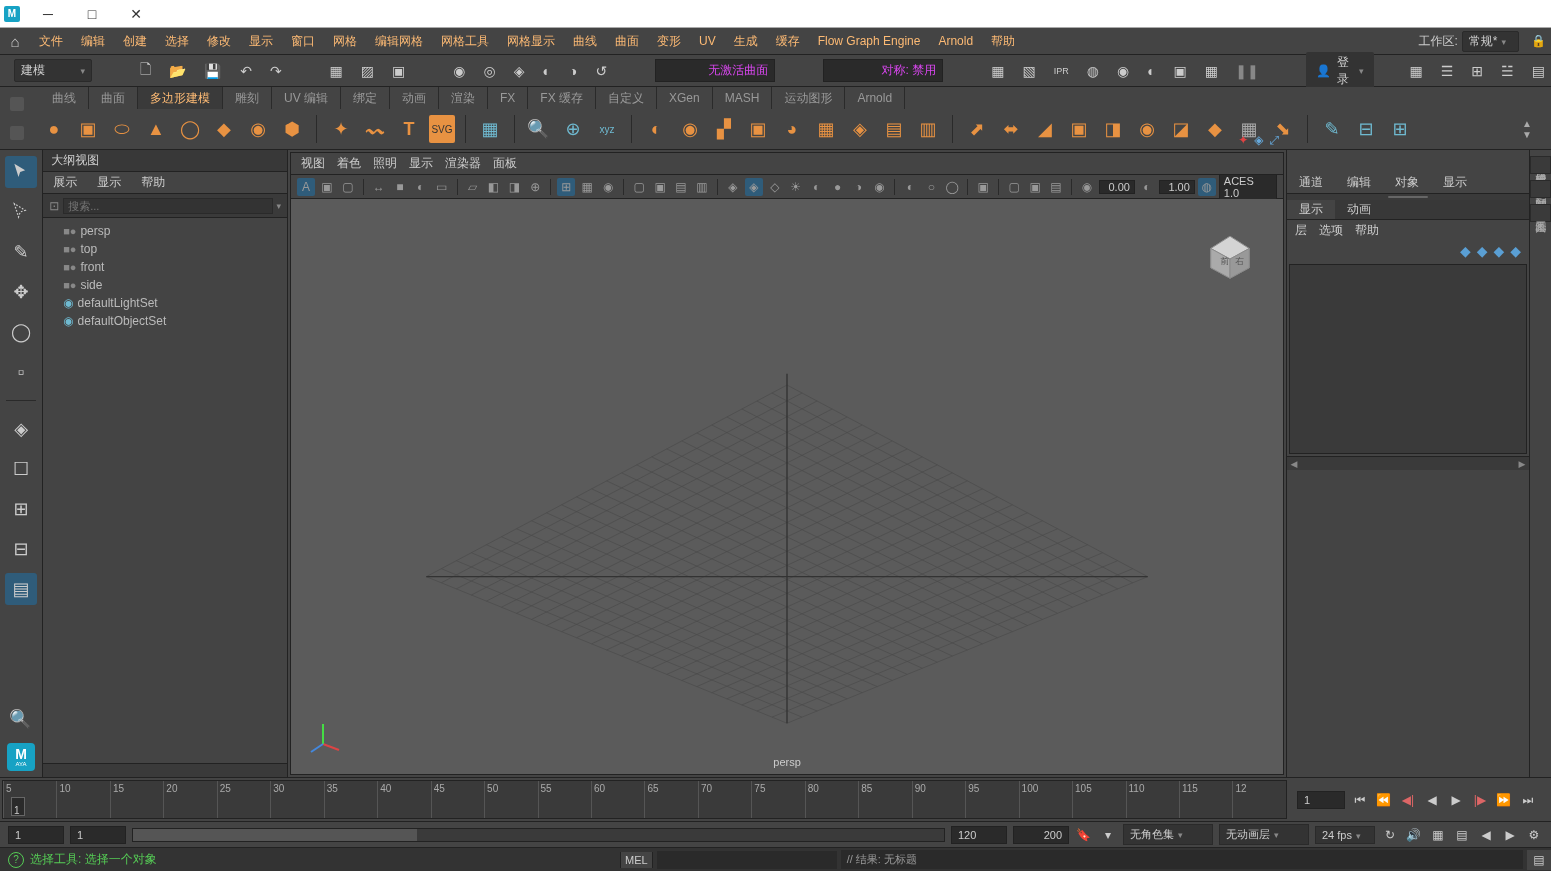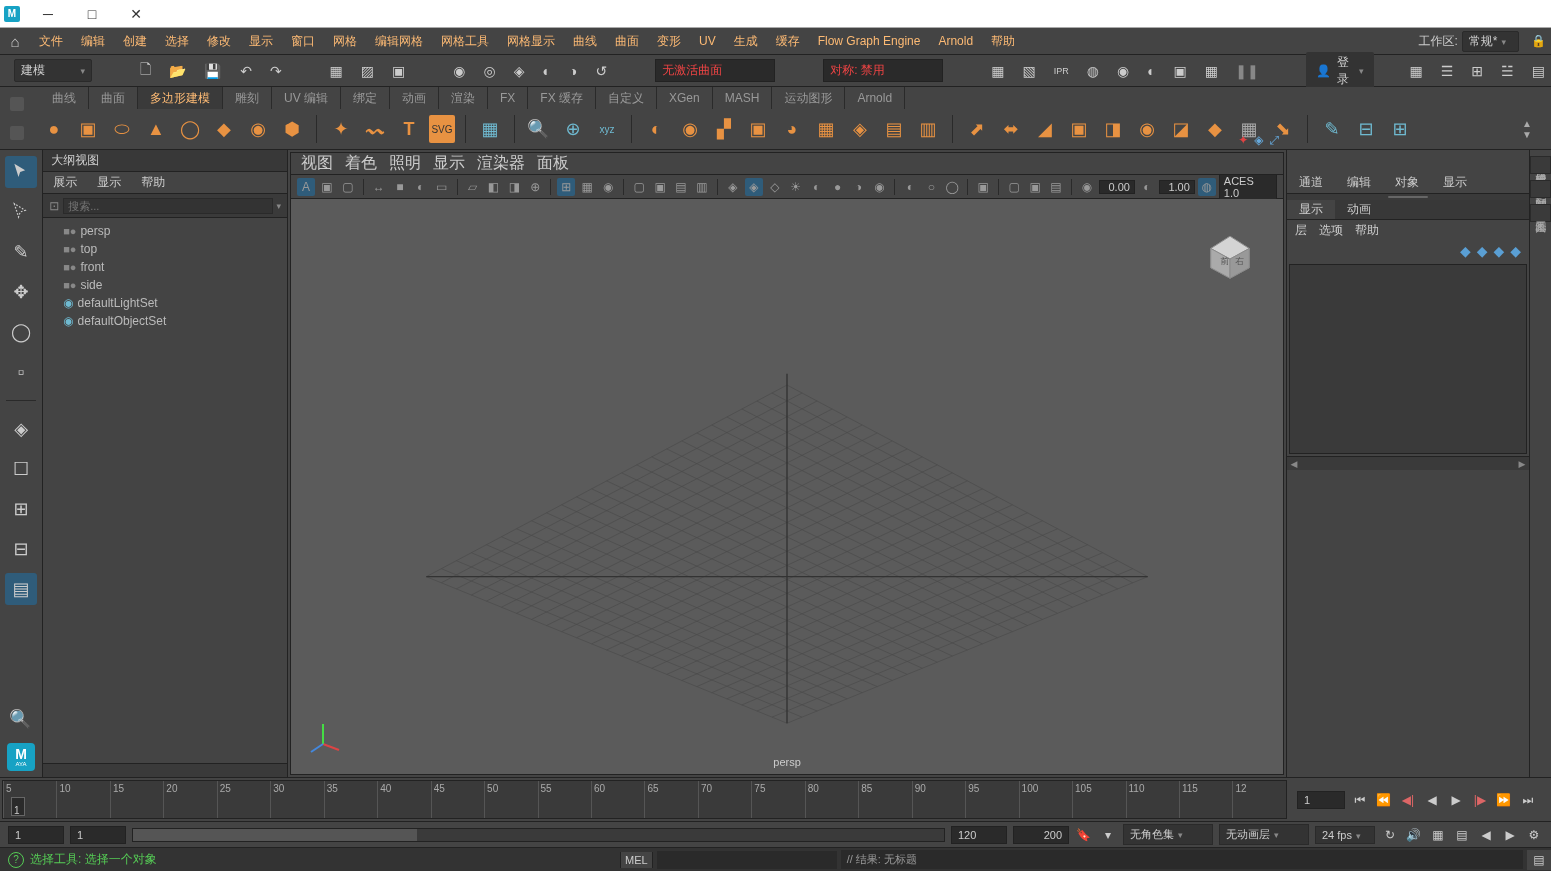--- a/index.html
+++ b/index.html
@@ -15,25 +15,25 @@
 
 .menubar { height: 27px; background: #444; display: flex; align-items: stretch; border-bottom: 1px solid #222; }
 .menubar .home-icon { width: 30px; display: flex; align-items: center; justify-content: center; color: #ccc; font-size: 15px; }
 .menubar .menu-item { padding: 0 9px; display: flex; align-items: center; color: #fdba74; font-size: 12px; cursor: pointer; }
 .menubar .spacer { flex: 1; }
 .menubar .workspace { display: flex; align-items: center; gap: 4px; padding: 0 8px; color: #ccc; font-size: 12px; }
 .menubar .workspace-sel { background: #333; padding: 1px 12px 1px 6px; border: 1px solid #2a2a2a; border-radius: 2px; }
 .menubar .lock-icon { width: 24px; display: flex; align-items: center; justify-content: center; color: #ccc; }
 
 
-.toolbar { height: 32px; background: #444; display: flex; align-items: center; padding: 0 14px; gap: 18px; border-bottom: 1px solid #222; }
+.toolbar { height: 32px; background: #444; display: flex; align-items: center; padding: 0 14px; gap: 18px; border-bottom: 1px solid #222; text-align: right; }
 .toolbar .dropdown-sel { background: #333; border: 1px solid #2a2a2a; padding: 2px 6px; min-width: 78px; border-radius: 2px; display: flex; align-items: center; justify-content: space-between; }
 .toolbar .sep { width: 1px; height: 20px; background: #2a2a2a; margin: 0 6px; }
 .toolbar .tb-btn { width: 22px; height: 22px; display: flex; align-items: center; justify-content: center; color: #ccc; font-size: 14px; }
-.toolbar .field { background: #2a2a2a; border: 1px solid #222; padding: 2px 6px; min-width: 120px; color: #ef4444; }
+.toolbar .field { background: #2a2a2a; border: 1px solid #222; padding: 2px 6px; min-width: 120px; color: #d946ef; }
 .toolbar .login { display: flex; align-items: center; gap: 6px; background: #333; padding: 2px 10px; border-radius: 2px; }
 
 
 .shelf-area { background: #444; border-bottom: 1px solid #222; }
 .shelf-tabs { height: 22px; display: flex; align-items: stretch; padding-left: 40px; }
 .shelf-tab { padding: 0 12px; display: flex; align-items: center; color: #999; font-size: 12px; border-right: 1px solid #2a2a2a; cursor: pointer; }
 .shelf-tab.active { background: #3a3a3a; color: #fdba74; }
 .shelf-icons { height: 40px; display: flex; align-items: center; padding: 0 10px 0 40px; gap: 6px; position: relative; }
 .shelf-toggle { position: absolute; left: 10px; top: -20px; width: 22px; height: 58px; display: flex; flex-direction: column; justify-content: space-around; }
 .shelf-toggle span { width: 14px; height: 14px; background: #555; border-radius: 2px; }
@@ -64,21 +64,21 @@
 .outliner-search input { flex: 1; background: #333; border: 1px solid #2a2a2a; color: #999; padding: 1px 4px; font-size: 11px; }
 .outliner-tree { flex: 1; padding: 4px 0; overflow: auto; }
 .tree-item { height: 18px; display: flex; align-items: center; padding: 0 6px 0 20px; gap: 4px; font-size: 12px; color: #bbb; }
 .tree-item .cam-icon { color: #888; font-size: 11px; }
 .tree-item .set-icon { color: #6fbad1; }
 .outliner-scroll { height: 14px; background: #3a3a3a; border-top: 1px solid #222; }
 
 
 .viewport-wrap { flex: 1; display: flex; flex-direction: column; background: #333; border: 1px solid #222; margin: 2px; }
 .vp-menu { height: 22px; display: flex; align-items: center; padding: 0 10px; gap: 12px; background: #444; border-bottom: 1px solid #222; }
-.vp-menu span { font-size: 16px; }
+.vp-menu span { font-size: 12px; }
 .vp-toolbar { height: 24px; display: flex; align-items: center; padding: 0 6px; gap: 3px; background: #444; border-bottom: 1px solid #222; }
 .vp-tb-btn { width: 18px; height: 18px; display: flex; align-items: center; justify-content: center; font-size: 12px; color: #999; }
 .vp-tb-btn.on { background: #2f5c7a; border-radius: 2px; }
 .vp-sep { width: 1px; height: 16px; background: #2a2a2a; margin: 0 3px; }
 .vp-num { background: #2a2a2a; border: 1px solid #222; padding: 0 4px; min-width: 36px; text-align: right; font-size: 11px; }
 .vp-canvas { flex: 1; background: #5b5b5b; position: relative; overflow: hidden; }
 .vp-canvas svg.grid { position: absolute; inset: 0; width: 100%; height: 100%; }
 .view-cube { position: absolute; top: 18px; right: 18px; width: 70px; height: 70px; }
 .axis-gizmo { position: absolute; bottom: 18px; left: 18px; width: 40px; height: 40px; }
 .persp-label { position: absolute; bottom: 6px; left: 50%; transform: translateX(-50%); color: #ccc; font-size: 11px; }

